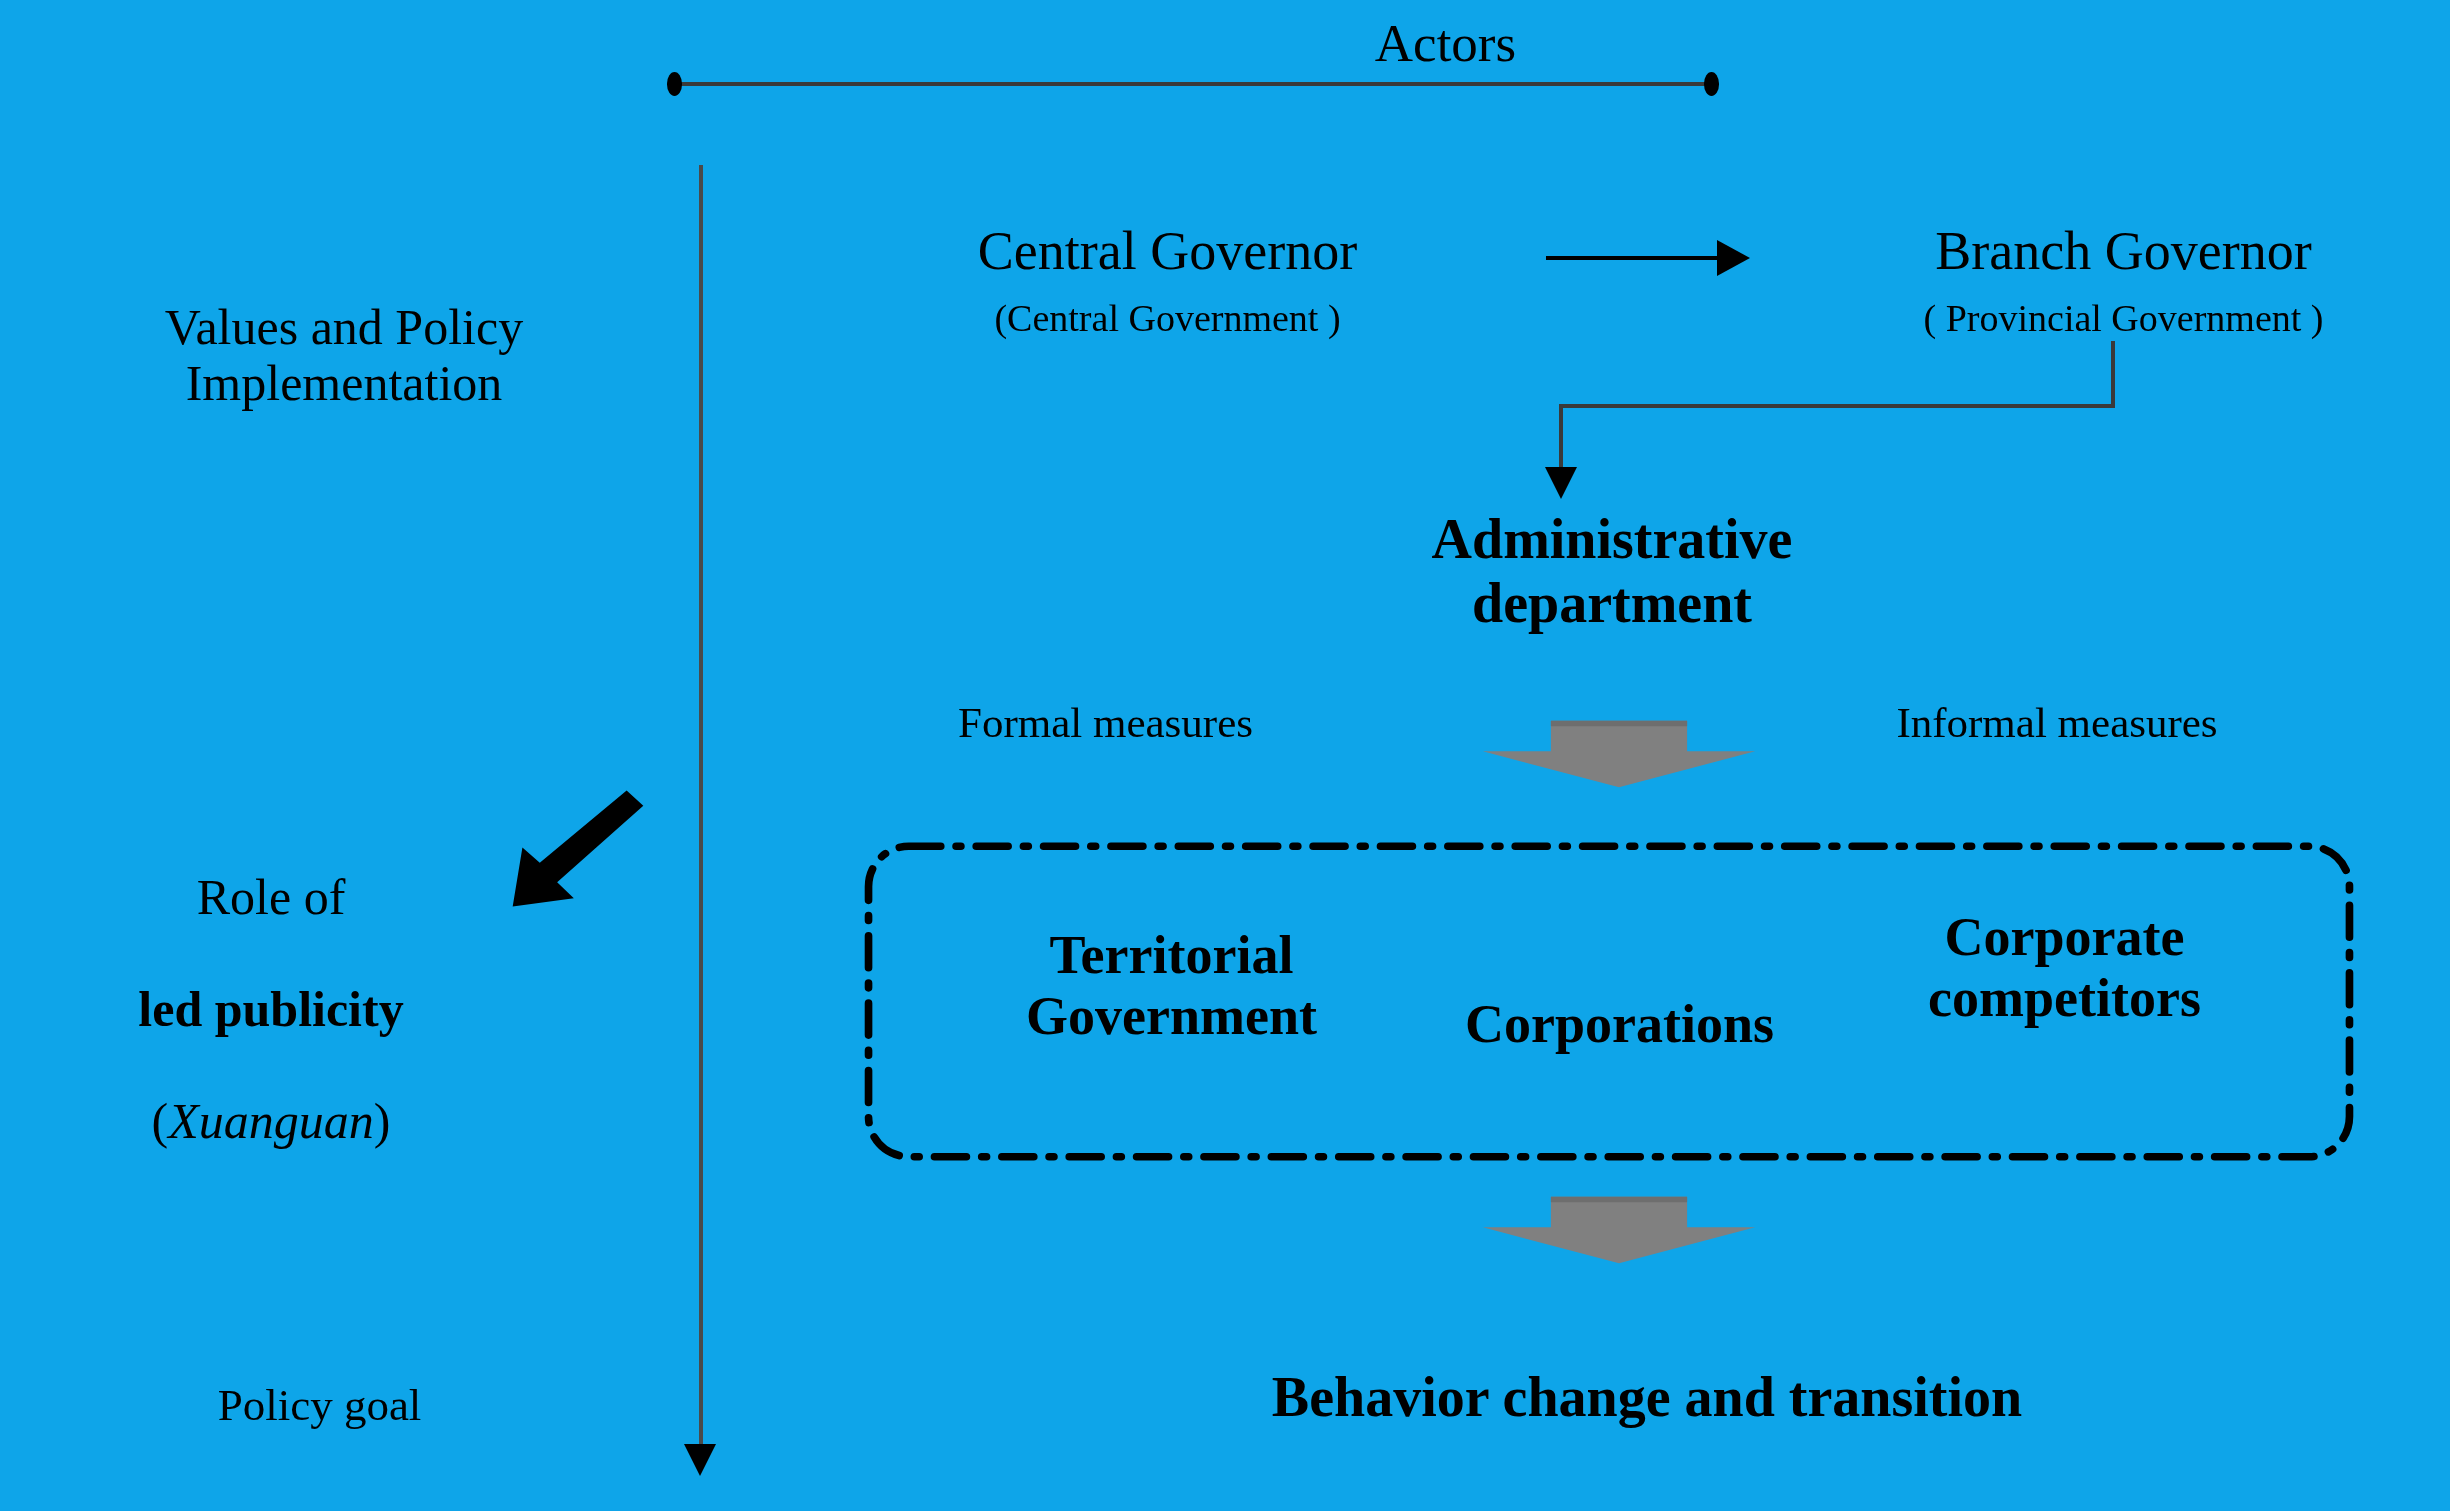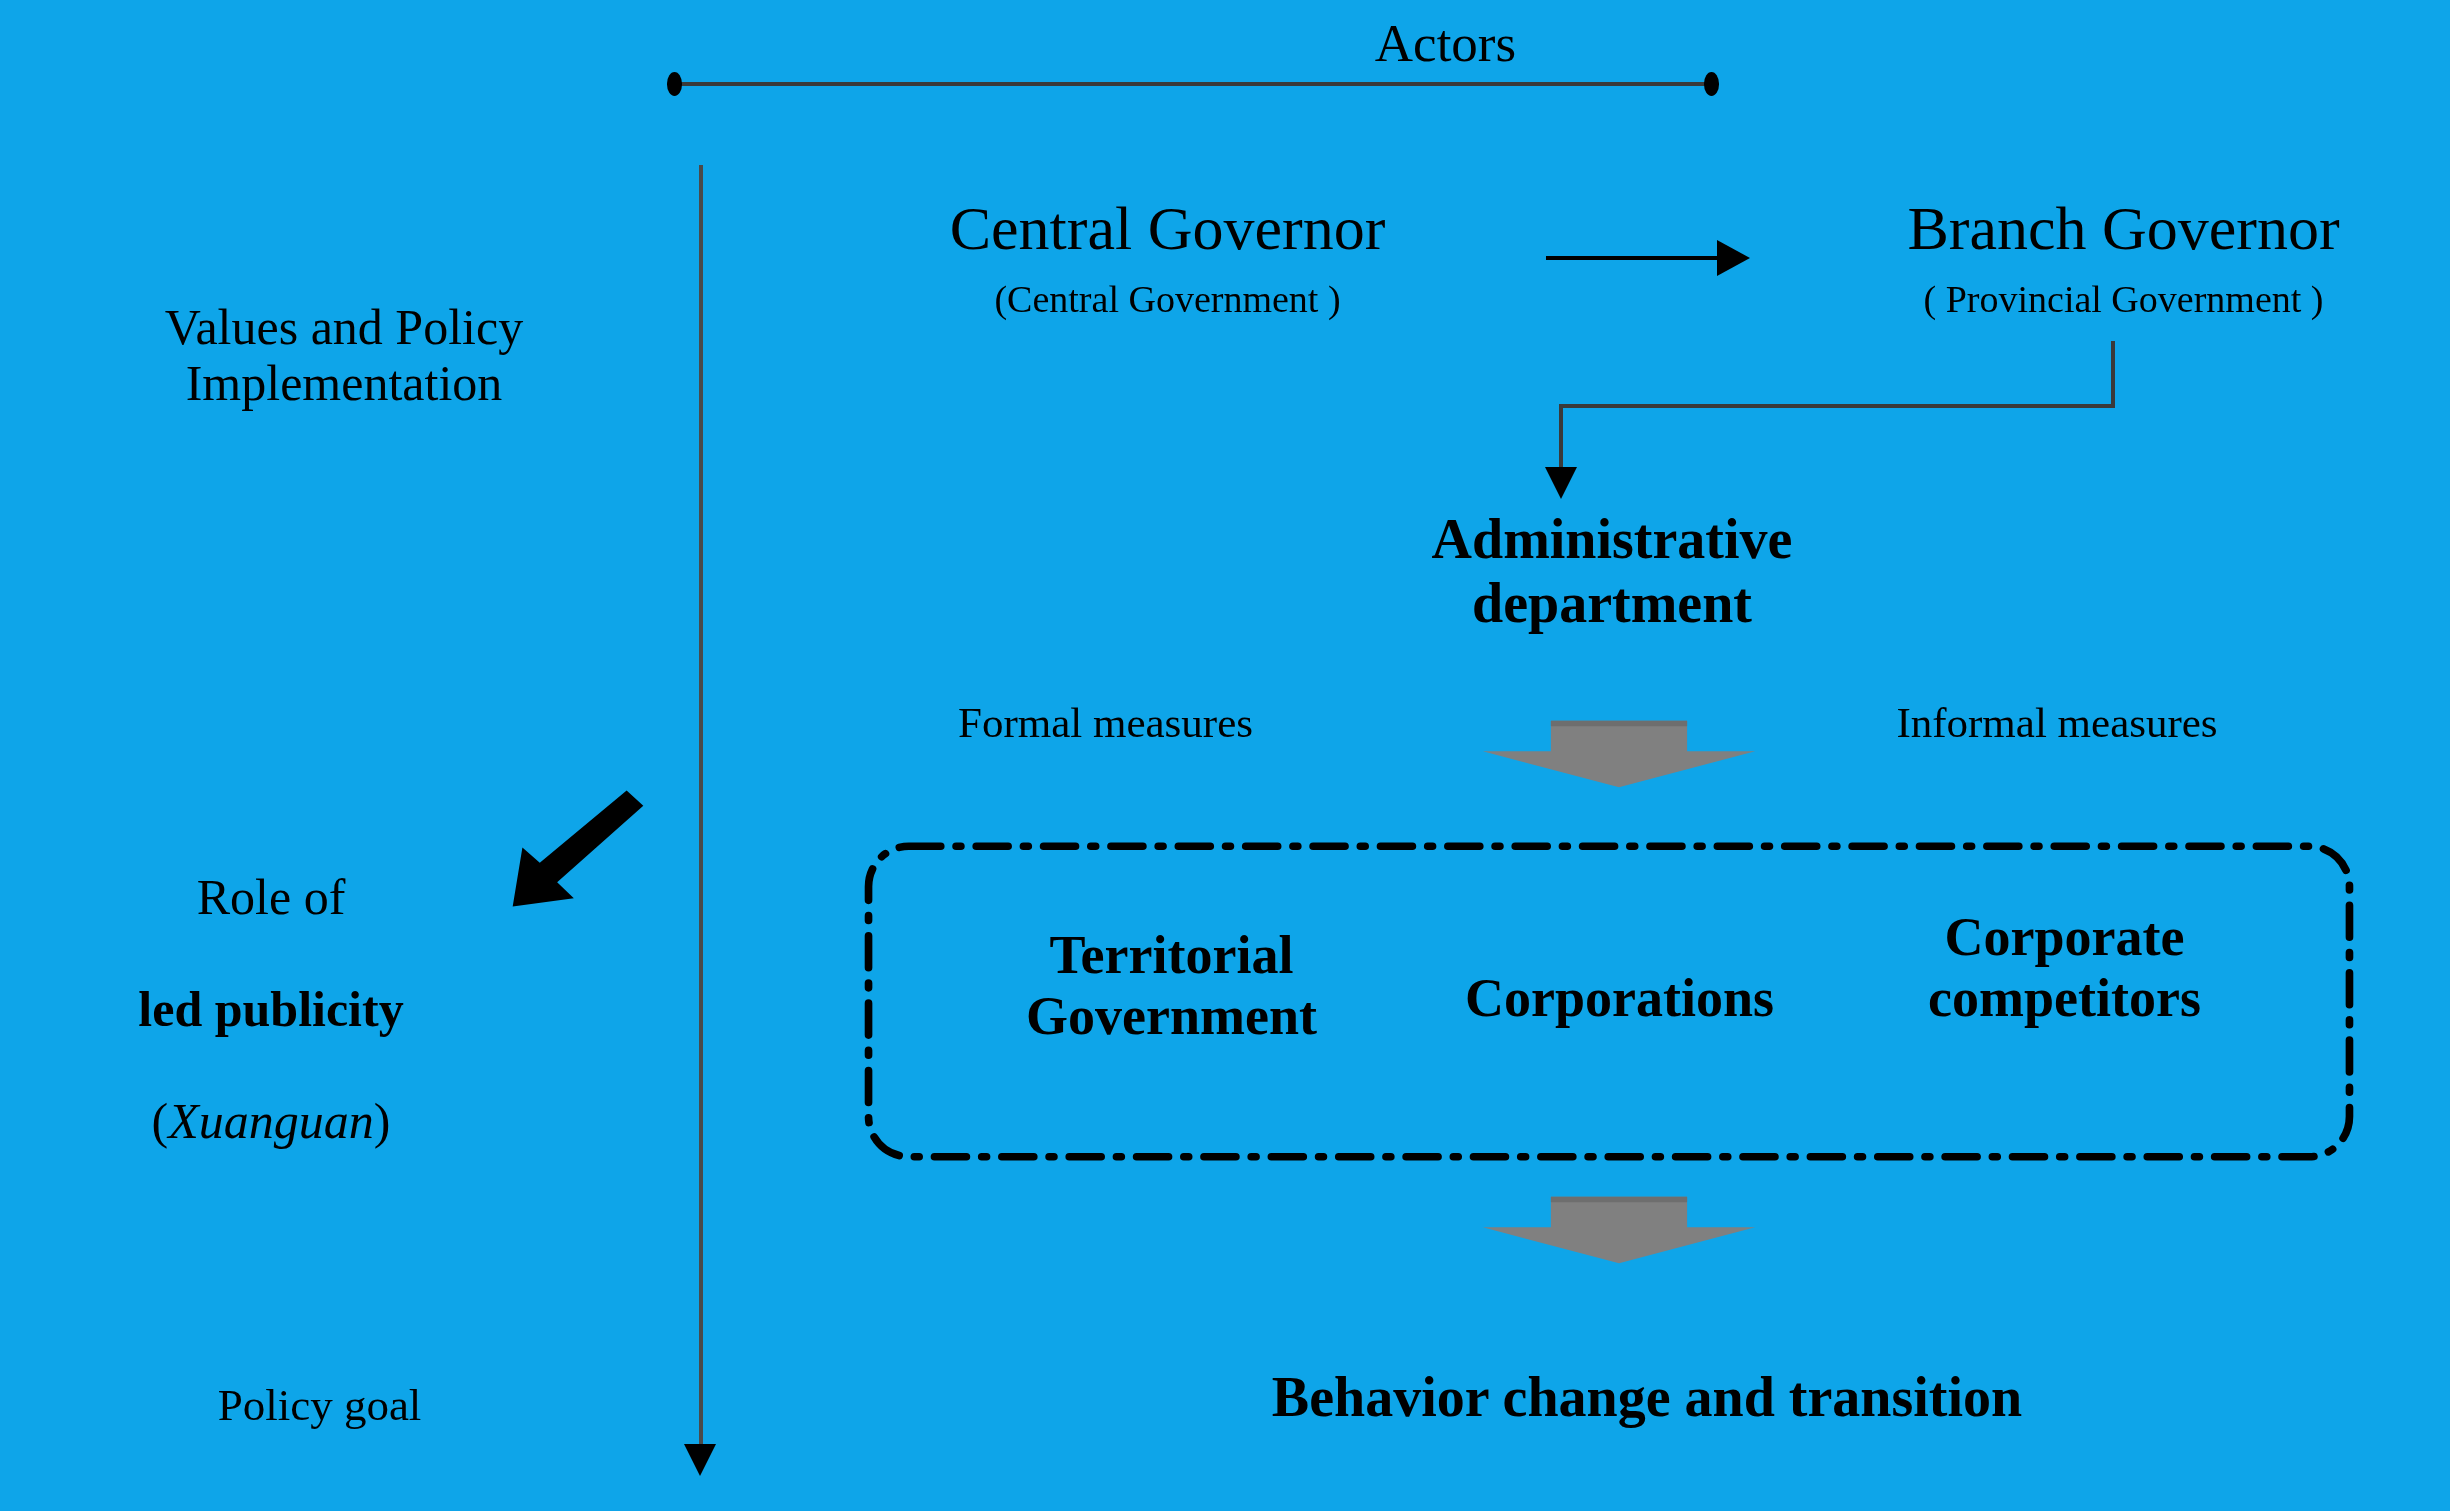--- a/index.html
+++ b/index.html
@@ -78,21 +78,21 @@
   
   #role-arrow { left: 507px; top: 785px; }
 
   
   #central-governor {
     left: 799px; top: 184px; width: 737px;
   }
   #branch-governor {
     left: 1748px; top: 184px; width: 751px;
   }
-  .actor-title   { font-size: 62px; line-height: 1.05; }
+  .actor-title   { font-size: 54px; line-height: 1.05; margin-top: 27px; }
   .actor-sub     { font-size: 38px; line-height: 1.1; margin-top: 5.6px; }
 
   
   #gov-arrow-line {
     left: 1546px; top: 256px;
     width: 174px; height: 4.2px;
     background: #000;
   }
   #gov-arrow-head {
     left: 1717px; top: 240px;
@@ -152,21 +152,21 @@
     left: 862px; top: 840px;
     width: 1494px; height: 323px;
   }
   #actors-box svg { display: block; }
 
   #territorial-gov {
     left: 956px; top: 904px; width: 431px;
     font-size: 54px; line-height: 1.13;
   }
   #corporations {
-    left: 1397px; top: 947px; width: 445px;
+    left: 1397px; top: 973px; width: 445px;
     font-size: 54px;
   }
   #corporate-competitors {
     left: 1849px; top: 886px; width: 431px;
     font-size: 54px; line-height: 1.13;
   }
 
   
   #behavior-change {
     left: 1070px; top: 1345px; width: 1154px;

